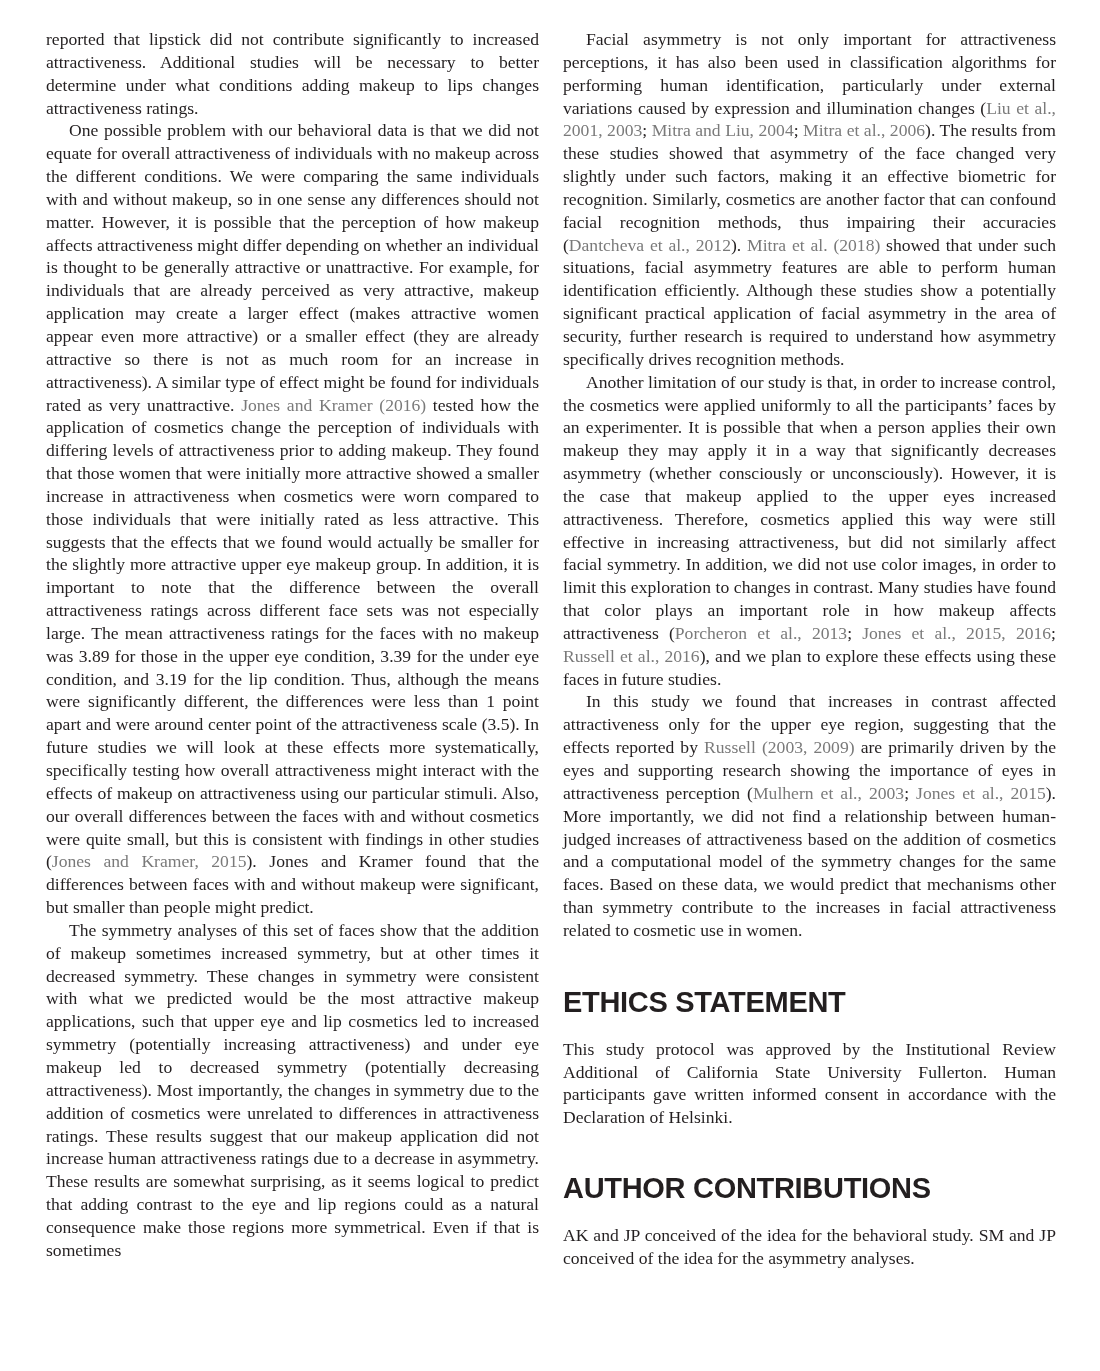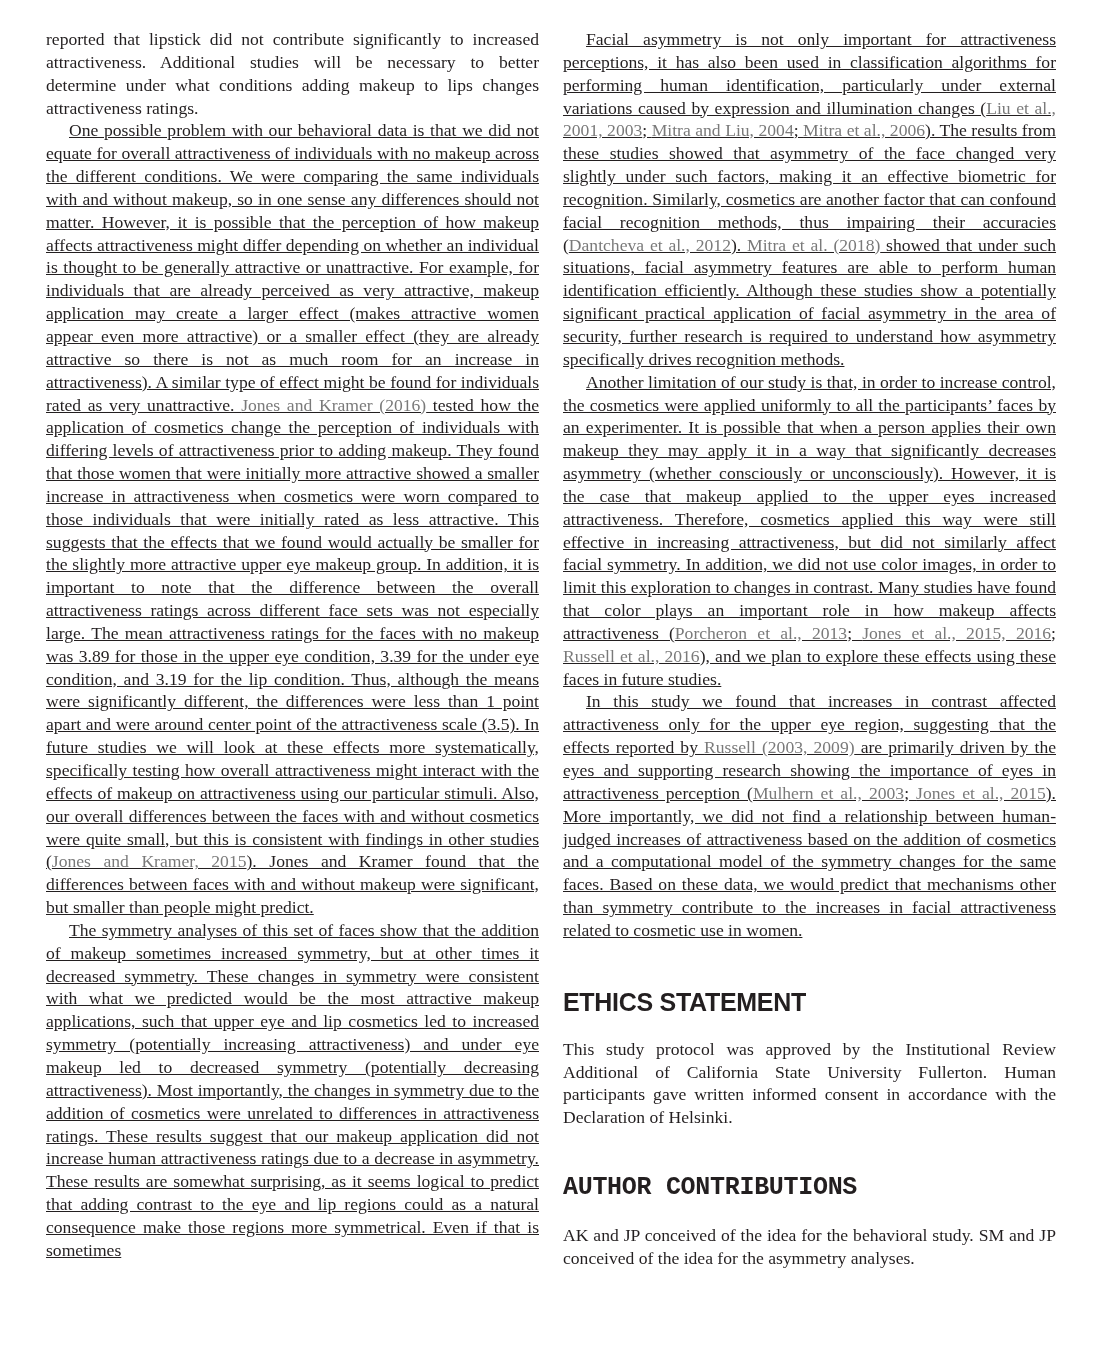--- a/index.html
+++ b/index.html
@@ -16,35 +16,35 @@
     color: #231f20;
     text-align: justify;
     text-justify: inter-word;
     letter-spacing: -0.25px;
     word-spacing: -0.5px;
     font-family: "Liberation Serif", serif;
     font-size: 17.6px;
     letter-spacing: 0;
     word-spacing: 0;
   }
-  .para.indent { text-indent: 23px; text-decoration: underline; }
+  .para.indent { text-indent: 23px; }
   .cite { color: #7a7a7a; cursor: pointer; }
   .heading {
     font-family: "Liberation Sans", sans-serif;
     font-weight: bold;
-    font-size: 25px;
+    font-size: 29px;
     color: #231f20;
     margin: 0;
     letter-spacing: -0.3px;
     line-height: 26px;
   }
   .section-ethics { margin-top: 47px; }
   .section-ethics .heading { margin-bottom: 23px; }
   .section-author { margin-top: 46px; }
-  .section-author .heading { margin-bottom: 23px; font-family: Liberation Mono, monospace; }
+  .section-author .heading { margin-bottom: 23px; }
 </style>
 </head>
 <body>
 
 <div class="page">
   <div class="col col-left">
     <div id="left-paras">
         <p class="para"><span>reported that lipstick did not contribute significantly to increased attractiveness. Additional studies will be necessary to better determine under what conditions adding makeup to lips changes attractiveness ratings.</span></p>
         <p class="para indent"><span>One possible problem with our behavioral data is that we did not equate for overall attractiveness of individuals with no makeup across the different conditions. We were comparing the same individuals with and without makeup, so in one sense any differences should not matter. However, it is possible that the perception of how makeup affects attractiveness might differ depending on whether an individual is thought to be generally attractive or unattractive. For example, for individuals that are already perceived as very attractive, makeup application may create a larger effect (makes attractive women appear even more attractive) or a smaller effect (they are already attractive so there is not as much room for an increase in attractiveness). A similar type of effect might be found for individuals rated as very unattractive. </span><span class="cite">Jones and Kramer (2016)</span><span> tested how the application of cosmetics change the perception of individuals with differing levels of attractiveness prior to adding makeup. They found that those women that were initially more attractive showed a smaller increase in attractiveness when cosmetics were worn compared to those individuals that were initially rated as less attractive. This suggests that the effects that we found would actually be smaller for the slightly more attractive upper eye makeup group. In addition, it is important to note that the difference between the overall attractiveness ratings across different face sets was not especially large. The mean attractiveness ratings for the faces with no makeup was 3.89 for those in the upper eye condition, 3.39 for the under eye condition, and 3.19 for the lip condition. Thus, although the means were significantly different, the differences were less than 1 point apart and were around center point of the attractiveness scale (3.5). In future studies we will look at these effects more systematically, specifically testing how overall attractiveness might interact with the effects of makeup on attractiveness using our particular stimuli. Also, our overall differences between the faces with and without cosmetics were quite small, but this is consistent with findings in other studies (</span><span class="cite">Jones and Kramer, 2015</span><span>). Jones and Kramer found that the differences between faces with and without makeup were significant, but smaller than people might predict.</span></p>
         <p class="para indent"><span>The symmetry analyses of this set of faces show that the addition of makeup sometimes increased symmetry, but at other times it decreased symmetry. These changes in symmetry were consistent with what we predicted would be the most attractive makeup applications, such that upper eye and lip cosmetics led to increased symmetry (potentially increasing attractiveness) and under eye makeup led to decreased symmetry (potentially decreasing attractiveness). Most importantly, the changes in symmetry due to the addition of cosmetics were unrelated to differences in attractiveness ratings. These results suggest that our makeup application did not increase human attractiveness ratings due to a decrease in asymmetry. These results are somewhat surprising, as it seems logical to predict that adding contrast to the eye and lip regions could as a natural consequence make those regions more symmetrical. Even if that is sometimes</span></p>

